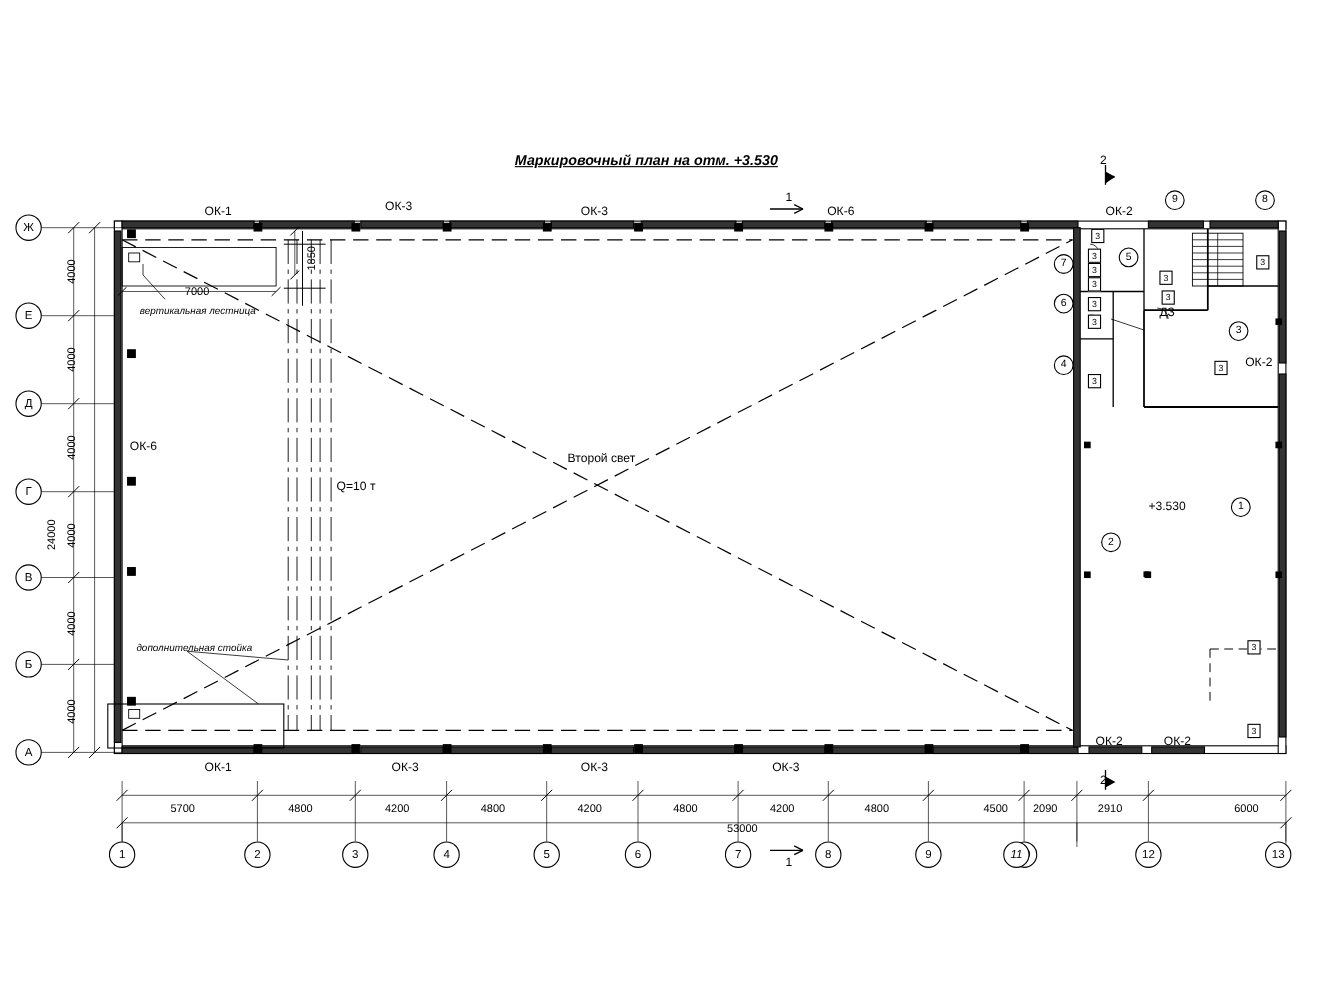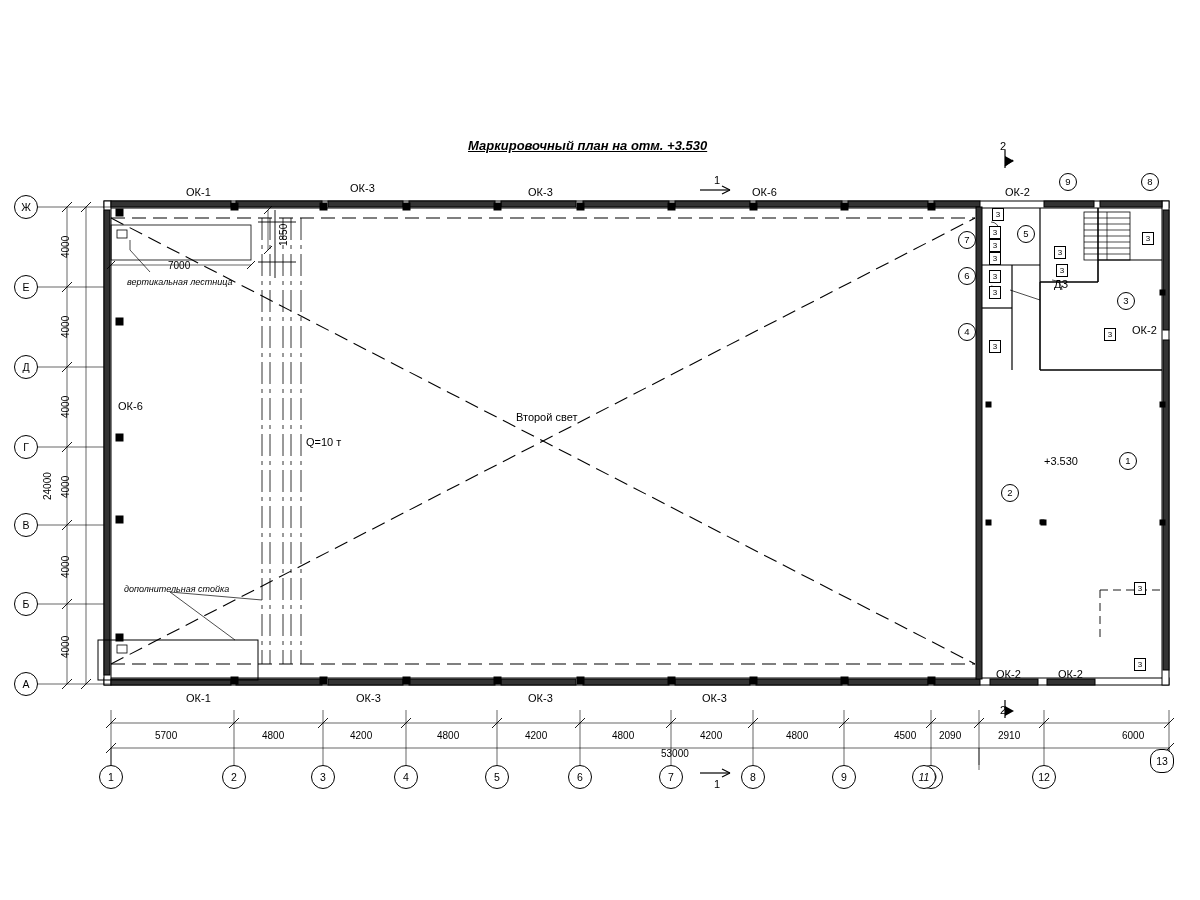--- a/index.html
+++ b/index.html
@@ -282,21 +282,21 @@
   <div class="circ big" style="left:311px; top:765px;">3</div>
   <div class="circ big" style="left:394px; top:765px;">4</div>
   <div class="circ big" style="left:485px; top:765px;">5</div>
   <div class="circ big" style="left:568px; top:765px;">6</div>
   <div class="circ big" style="left:659px; top:765px;">7</div>
   <div class="circ big" style="left:741px; top:765px;">8</div>
   <div class="circ big" style="left:832px; top:765px;">9</div>
   <div class="circ big" style="left:919px; top:765px;">10</div>
   <div class="circ big" style="left:912px; top:765px;font-style:italic;">11</div>
   <div class="circ big" style="left:1032px; top:765px;">12</div>
-  <div class="circ big" style="left:1150px; top:749px;border-radius:10px;">13</div>
+  <div class="circ big" style="left:1150px; top:765px;">13</div>
 
   <div class="lbl-dim" style="left:155px; top:730px;">5700</div>
   <div class="lbl-dim" style="left:262px; top:730px;">4800</div>
   <div class="lbl-dim" style="left:350px; top:730px;">4200</div>
   <div class="lbl-dim" style="left:437px; top:730px;">4800</div>
   <div class="lbl-dim" style="left:525px; top:730px;">4200</div>
   <div class="lbl-dim" style="left:612px; top:730px;">4800</div>
   <div class="lbl-dim" style="left:700px; top:730px;">4200</div>
   <div class="lbl-dim" style="left:786px; top:730px;">4800</div>
   <div class="lbl-dim" style="left:874px; top:730px;margin-left:20px;">4500</div>

